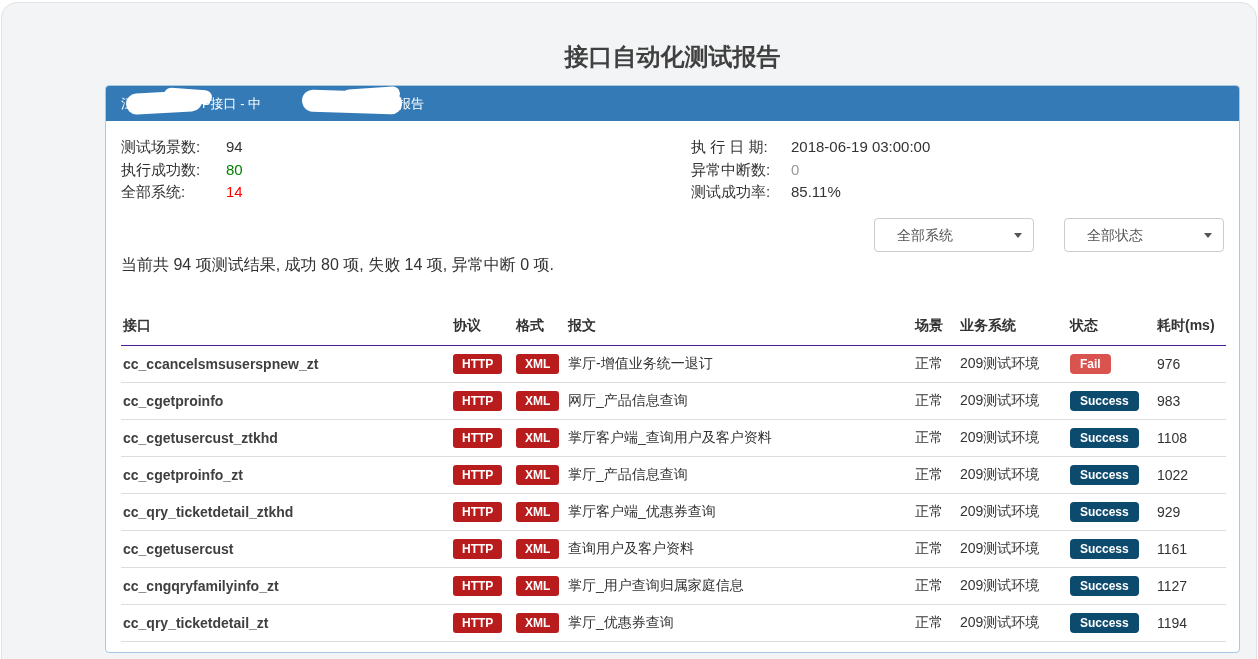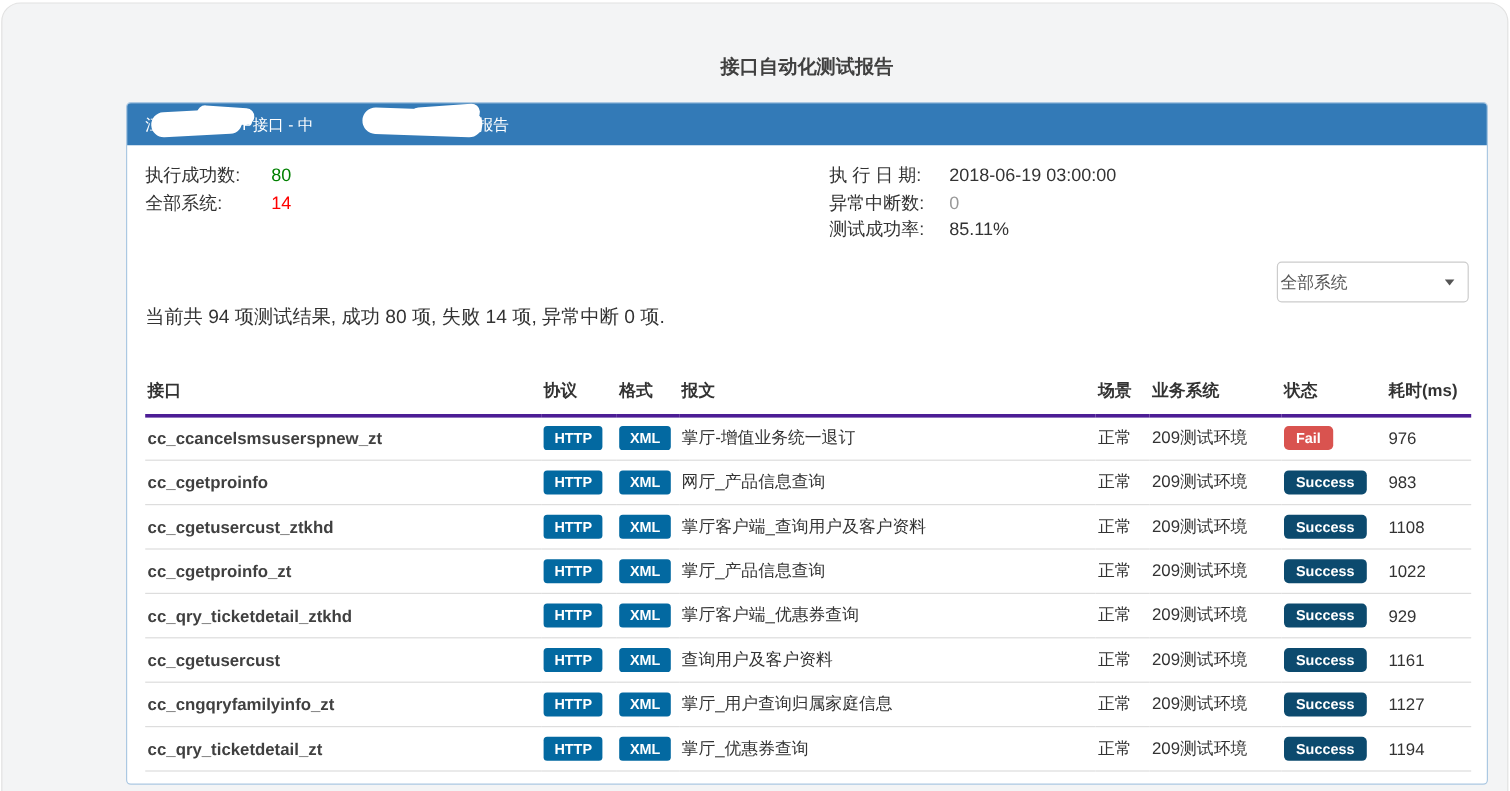--- a/index.html
+++ b/index.html
@@ -8,21 +8,21 @@
 
   .page-card {
     position: absolute; top: 2px; left: 1px; right: 1px; height: 700px;
     background: #f3f4f5; border: 1px solid #e2e2e2;
     border-radius: 16px 16px 0 0;
   }
 
   .page-title {
     margin-left: 105px; width: 1135px;
     padding-top: 41px; text-align: center;
-    font-size: 16px; line-height: 31px; color: #404040;
+    font-size: 24px; line-height: 31px; color: #404040;
   }
 
   .panel {
     margin: 13px 0 0 105px; width: 1135px;
     background: #ffffff;
     border: 1px solid #abc8e2; border-radius: 4px;
   }
   .panel-heading {
     position: relative;
     height: 35px; line-height: 35px;
@@ -54,21 +54,21 @@
   .stat-value.gray { color: #999; }
 
   .filter-row {
     margin-top: 14px;
     display: flex; justify-content: flex-end; gap: 30px;
   }
   .select-box {
     position: relative; width: 160px; height: 34px;
     border: 1px solid #ccc; border-radius: 4px;
     background: #fff; color: #555;
-    font-size: 14px; line-height: 32px; padding-left: 2px;
+    font-size: 14px; line-height: 32px; padding-left: 22px;
     cursor: pointer;
   }
   .select-caret {
     position: absolute; right: 11px; top: 14px;
     width: 0; height: 0;
     border-left: 4px solid transparent; border-right: 4px solid transparent;
     border-top: 5px solid #555;
   }
 
   .summary-line { margin-top: 4px; font-size: 16px; line-height: 17px; color: #333; }
@@ -83,39 +83,39 @@
   .col-format    { width: 52px; }
   .col-message   { width: 347px; }
   .col-scene     { width: 45px; }
   .col-system    { width: 110px; }
   .col-status    { width: 87px; }
   .col-time      { width: 71px; }
 
   .result-table th {
     text-align: left; font-weight: bold; color: #333;
     padding: 8px 2px 10px 2px;
-    border-bottom: 3px solid #4c1d95;
+    border-bottom: 1px solid #4c1d95;
     white-space: nowrap;
   }
   .result-table td {
     padding: 7px 2px; height: 37px;
     border-top: 1px solid #ddd;
     white-space: nowrap; overflow: hidden;
     vertical-align: middle;
   }
   .result-table tr:first-child td { border-top: none; }
   .result-table tr:last-child td { border-bottom: 1px solid #ddd; }
   .cell-interface { color: #404040; font-weight: bold; }
 
   .badge {
     display: inline-block;
     color: #fff; font-weight: bold; font-size: 12px;
     padding: 3px 9px; border-radius: 3px; line-height: 14px;
   }
-  .badge-blue { background: #0369a1; }
+  .badge-blue { background: #b91c1c; }
   .badge-success { background: #0c4a6e; border-radius: 4px; padding: 3px 10px; }
   .badge-fail { background: #d9534f; border-radius: 4px; padding: 3px 10px; }
 </style>
 </head>
 <body>
 
 <div class="page-card"></div>
 
 <div style="position:relative;">
   <h1 class="page-title">接口自动化测试报告</h1>
@@ -128,20 +128,23 @@
       <span class="redaction-blob blob-1b"></span>
       <span class="redaction-blob blob-2"></span>
       <span class="redaction-blob blob-2b"></span>
     </div>
 
     <div class="panel-body">
 
       <div class="stats-row">
         <div class="stats-left">
           <div class="stat-line">
+            <span class="stat-label">测试场景数:</span><span class="stat-value dark">94</span>
+          </div>
+          <div class="stat-line">
             <span class="stat-label">执行成功数:</span><span class="stat-value green">80</span>
           </div>
           <div class="stat-line">
             <span class="stat-label">全部系统:</span><span class="stat-value red">14</span>
           </div>
         </div>
         <div class="stats-right">
           <div class="stat-line">
             <span class="stat-label">执 行 日 期:</span><span class="stat-value dark">2018-06-19 03:00:00</span>
           </div>
@@ -150,20 +153,24 @@
           </div>
           <div class="stat-line">
             <span class="stat-label">测试成功率:</span><span class="stat-value dark">85.11%</span>
           </div>
         </div>
       </div>
 
       <div class="filter-row">
         <div class="select-box">
           <span>全部系统</span>
+          <span class="select-caret"></span>
+        </div>
+        <div class="select-box">
+          <span>全部状态</span>
           <span class="select-caret"></span>
         </div>
       </div>
 
       <div class="summary-line">当前共 94 项测试结果, 成功 80 项, 失败 14 项, 异常中断 0 项.</div>
 
       <table class="result-table">
         <colgroup>
           <col class="col-interface">
             <col class="col-protocol">

